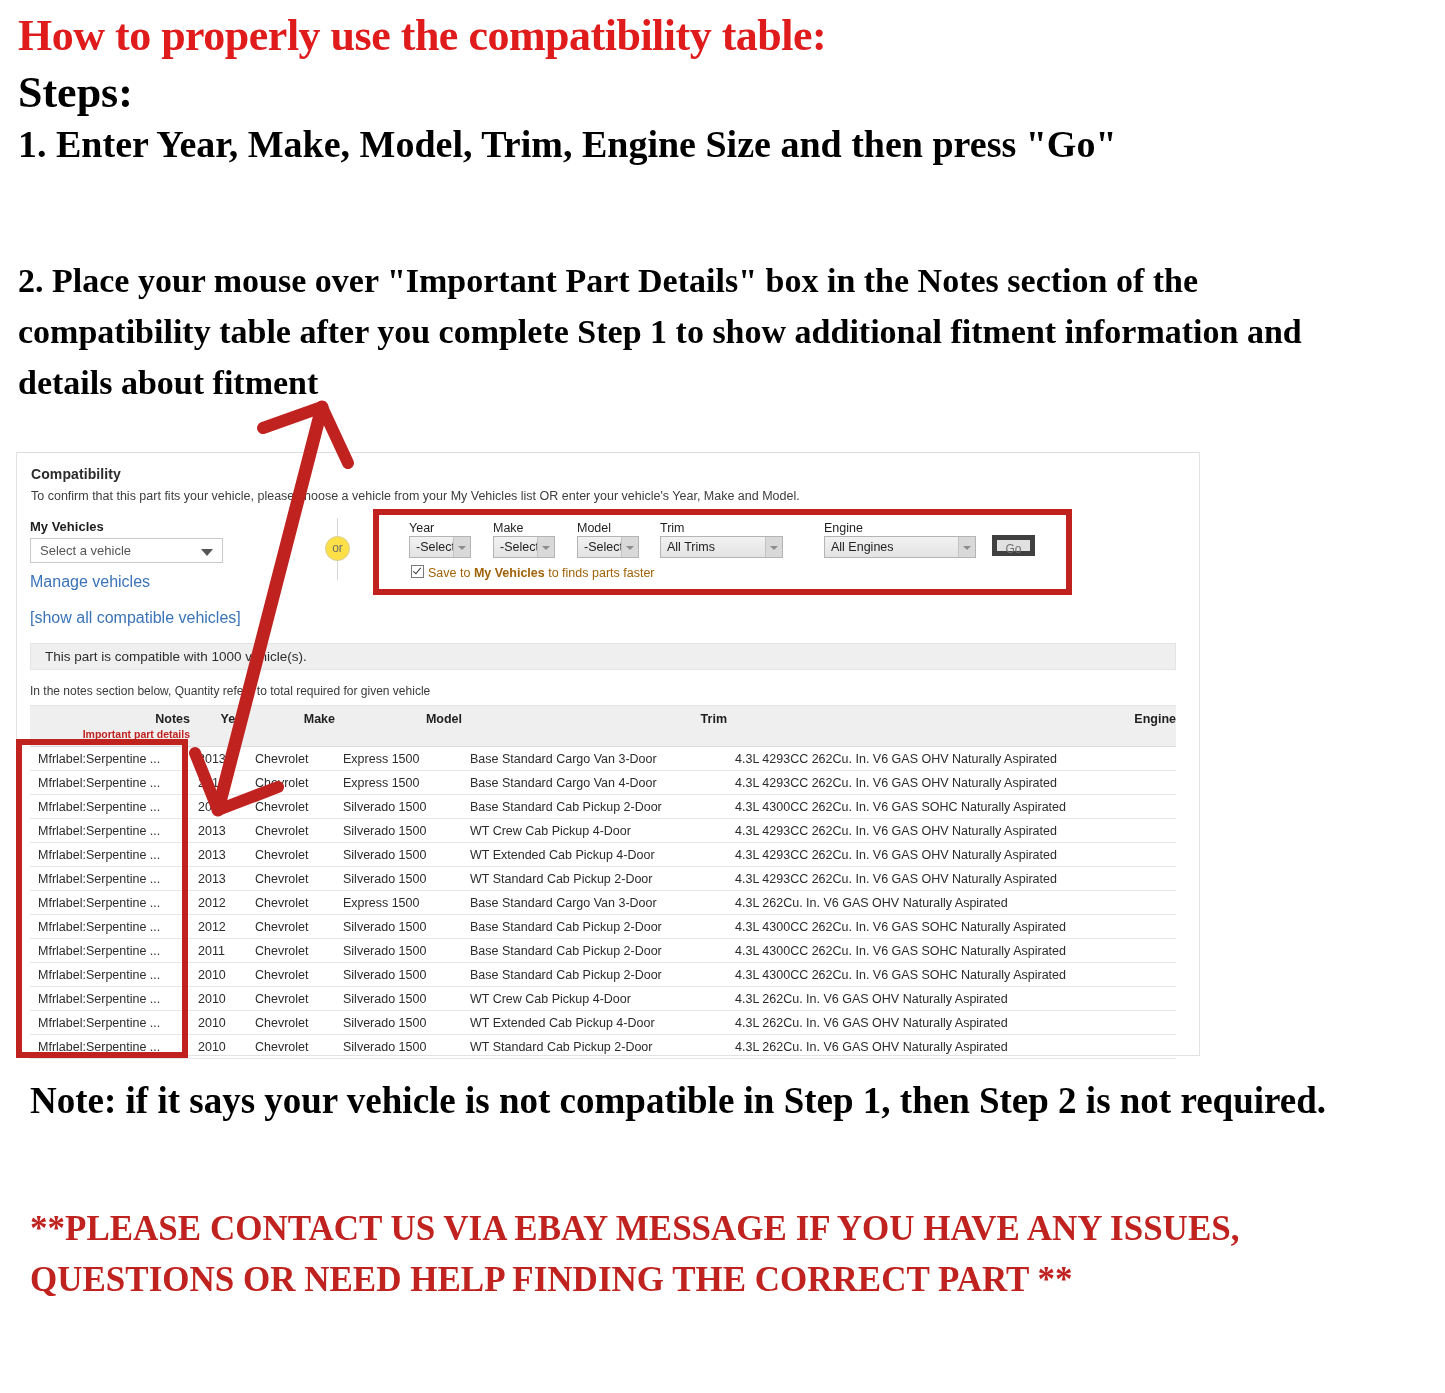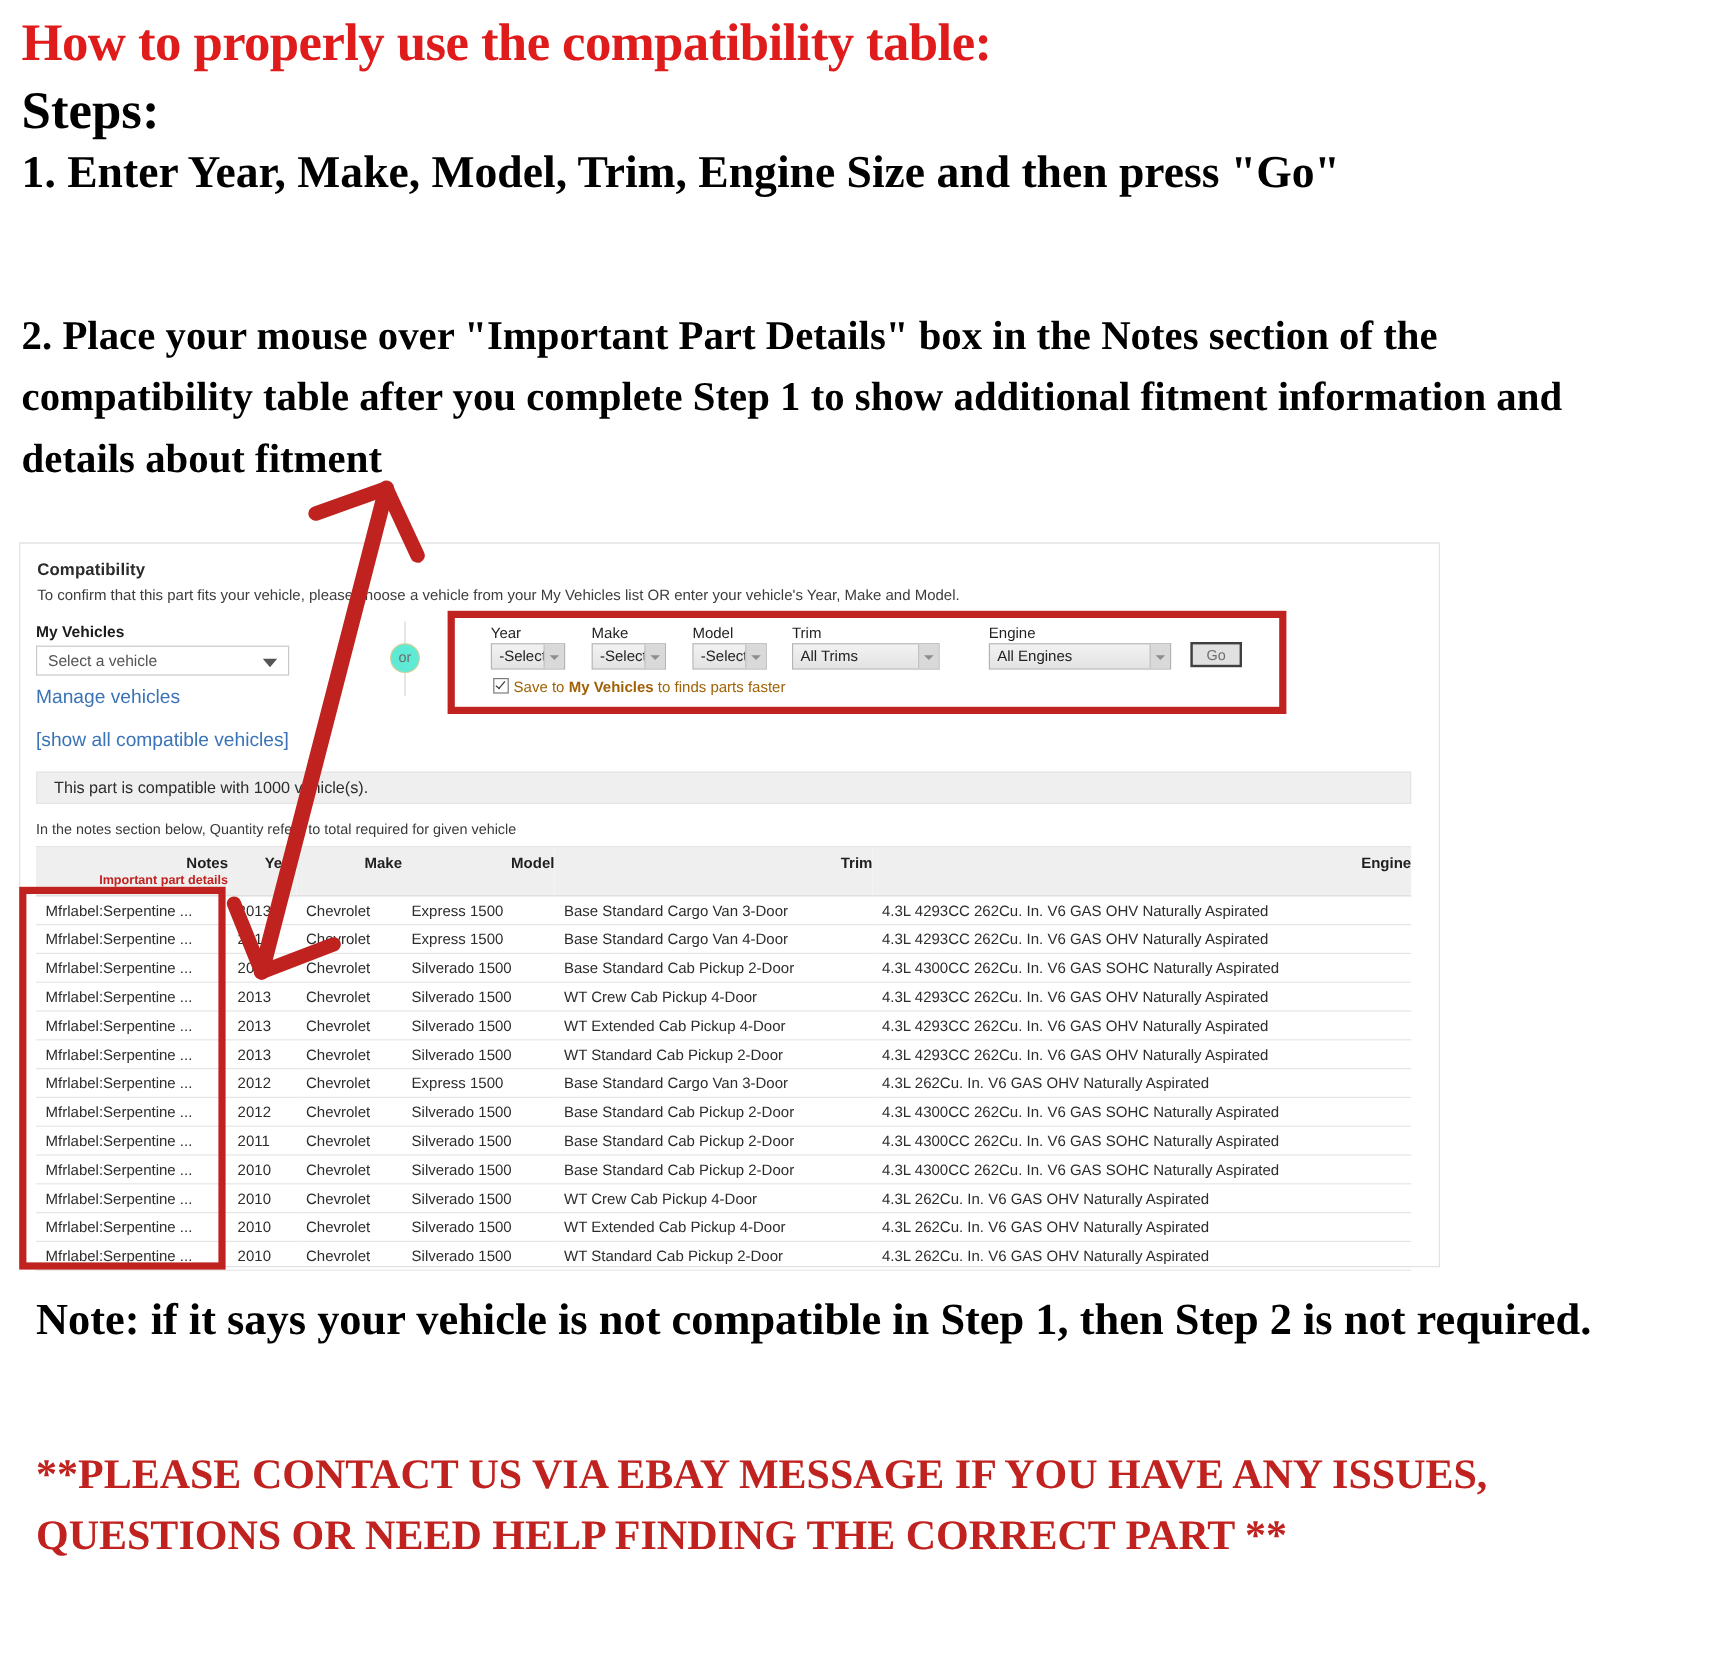--- a/index.html
+++ b/index.html
@@ -97,21 +97,21 @@
     left: 13px;
     top: 66px;
     font-size: 13px;
     font-weight: bold;
     color: #1c1c1c;
   }
   .vehicle-select {
     position: absolute;
     left: 13px;
     top: 85px;
-    width: 211px;
+    width: 193px;
     height: 25px;
     border: 1px solid #c9c9c9;
     background: #ffffff;
     box-sizing: border-box;
   }
   .vehicle-select .vs-text {
     position: absolute;
     left: 9px;
     top: 4px;
     font-size: 13px;
@@ -152,21 +152,21 @@
     background: #d6d6d6;
   }
   .or-circle {
     position: absolute;
     left: 5px;
     top: 18px;
     width: 25px;
     height: 25px;
     border-radius: 50%;
     border: 1px solid #d8cf9a;
-    background: #5eead4;
+    background: #fde047;
     box-sizing: border-box;
   }
   .or-circle span {
     display: block;
     text-align: center;
     line-height: 23px;
     font-size: 12px;
     color: #6e6e6e;
   }
 
@@ -228,21 +228,21 @@
     border-left: 4px solid transparent;
     border-right: 4px solid transparent;
     border-top: 4px solid #8d8d8d;
   }
   .go-btn {
     position: absolute;
     left: 975px;
     top: 82px;
     width: 43px;
     height: 21px;
-    border: 2px solid #404040;
+    border: 5px solid #404040;
     background: #e1e1e1;
     box-sizing: border-box;
     font-size: 12px;
     color: #6e6e6e;
     text-align: center;
     line-height: 19px;
     cursor: pointer;
   }
   .save-row {
     position: absolute;

